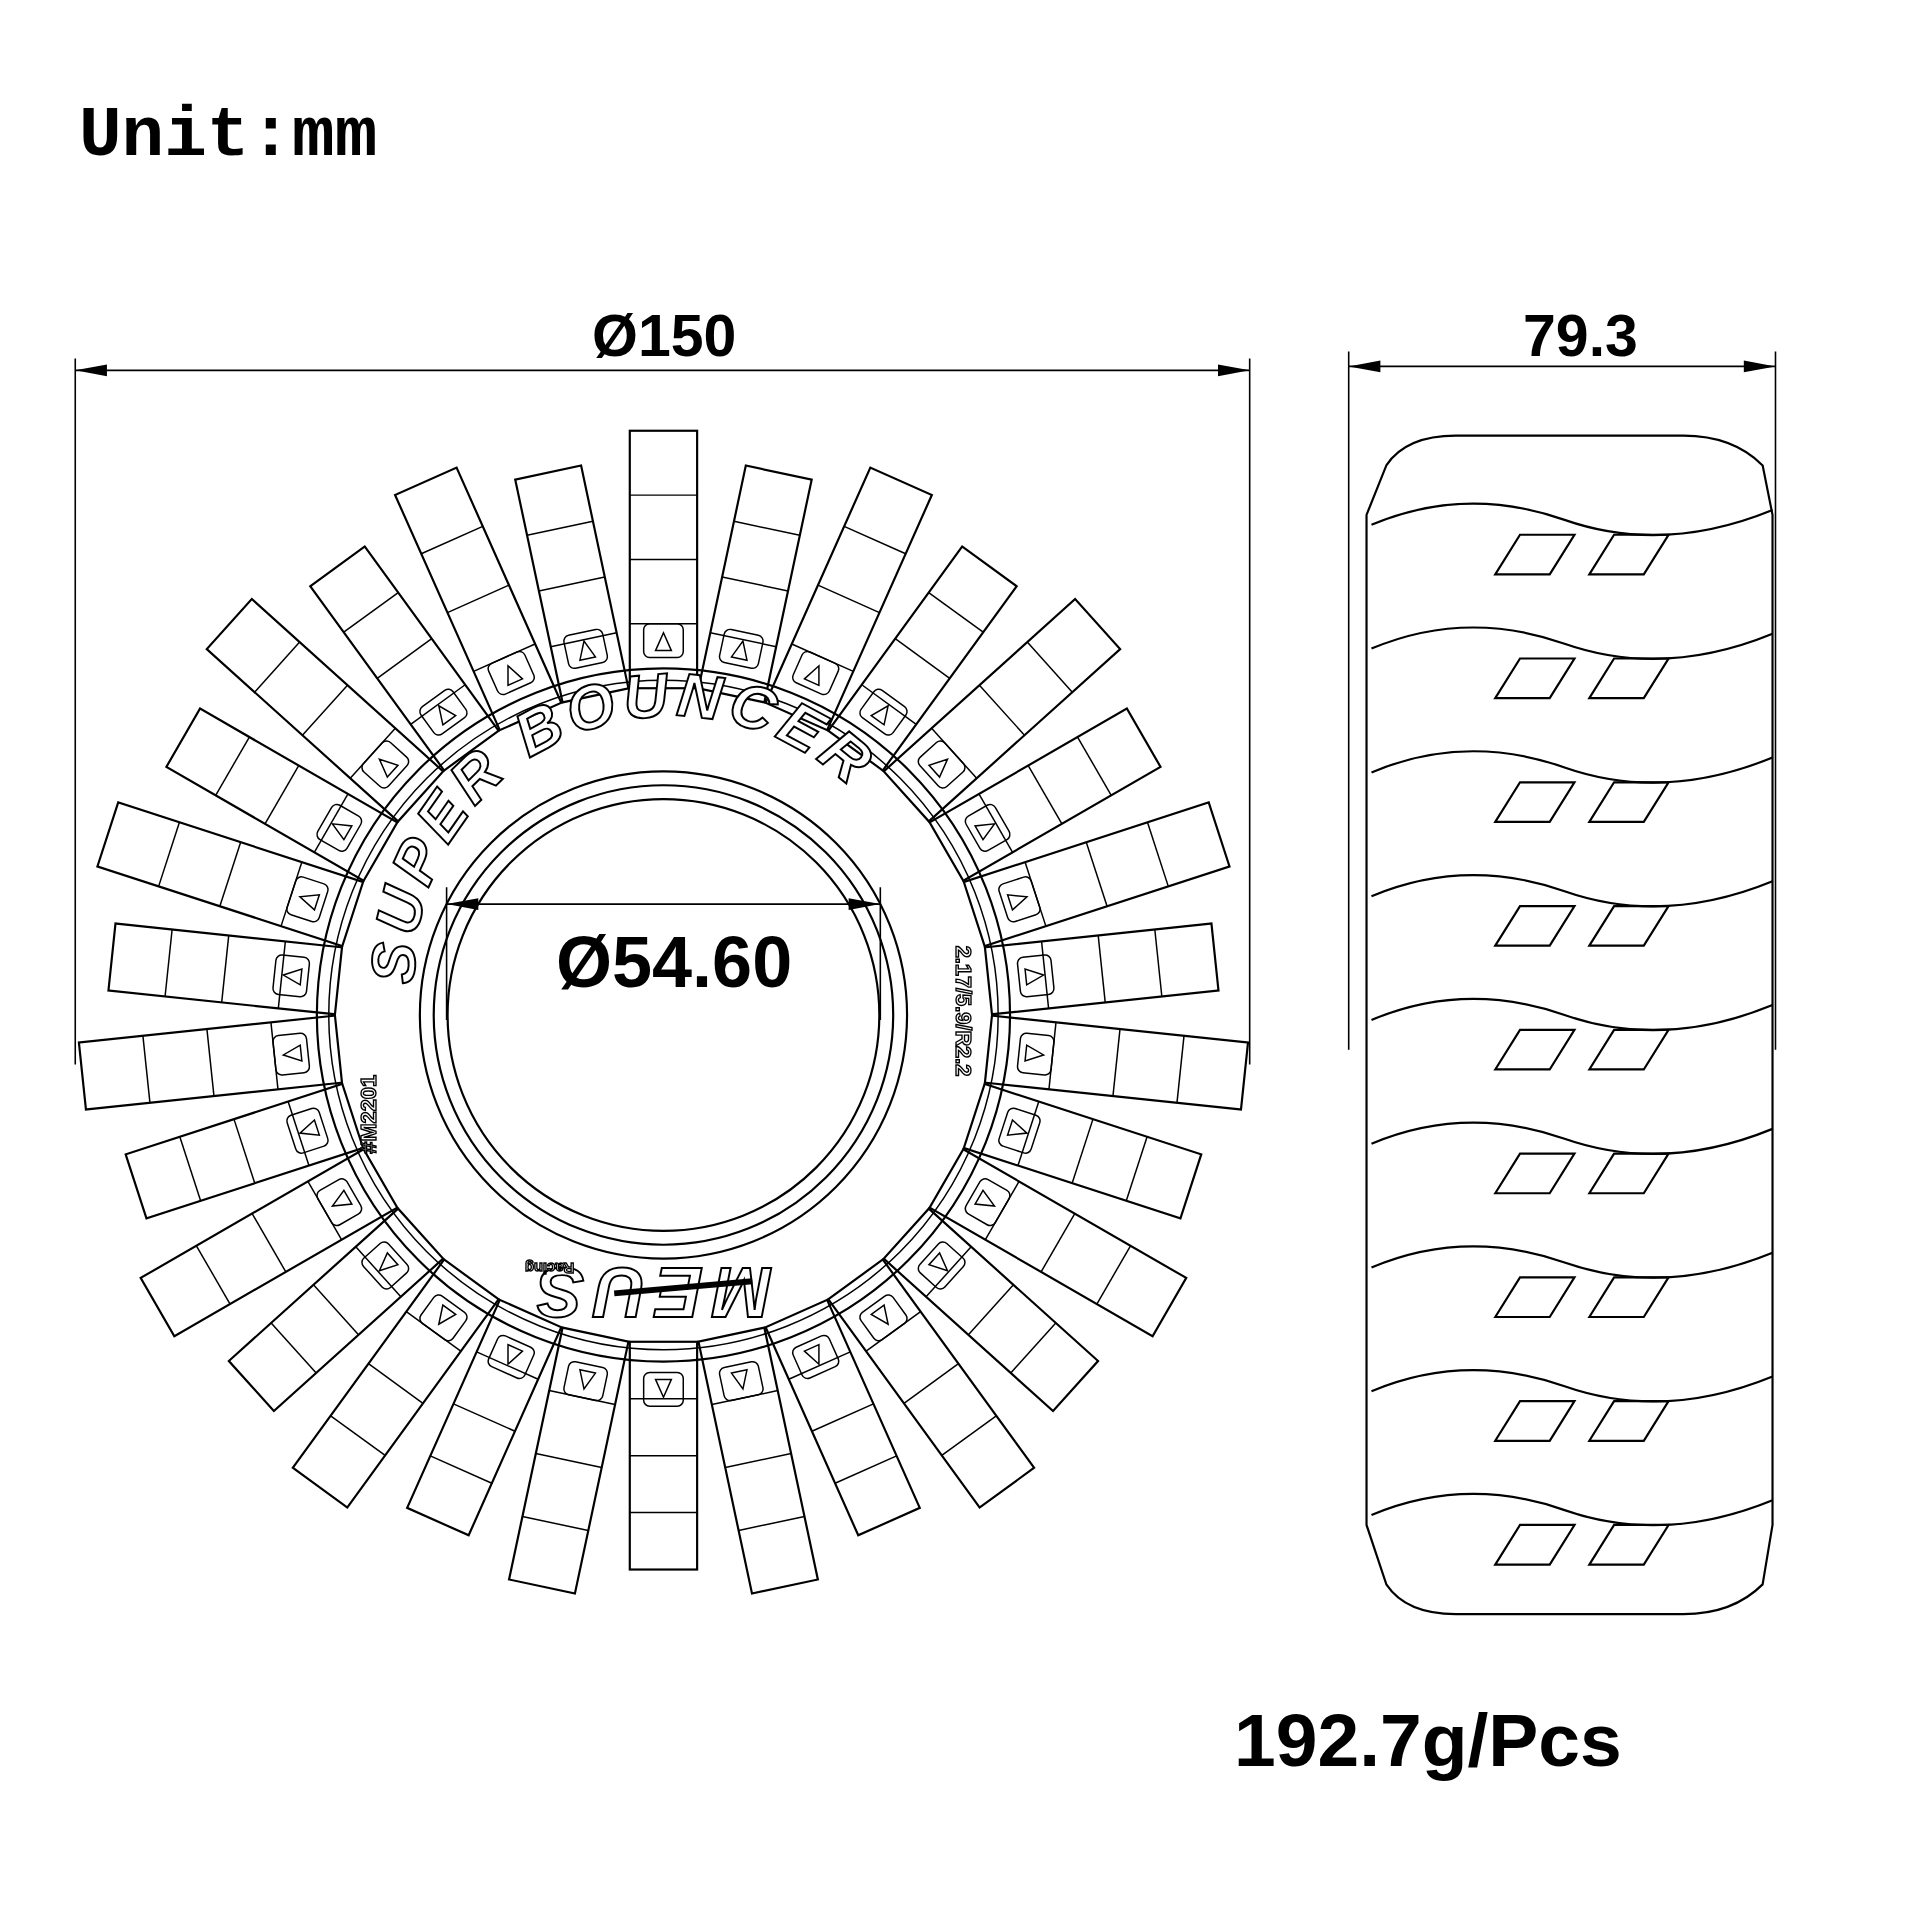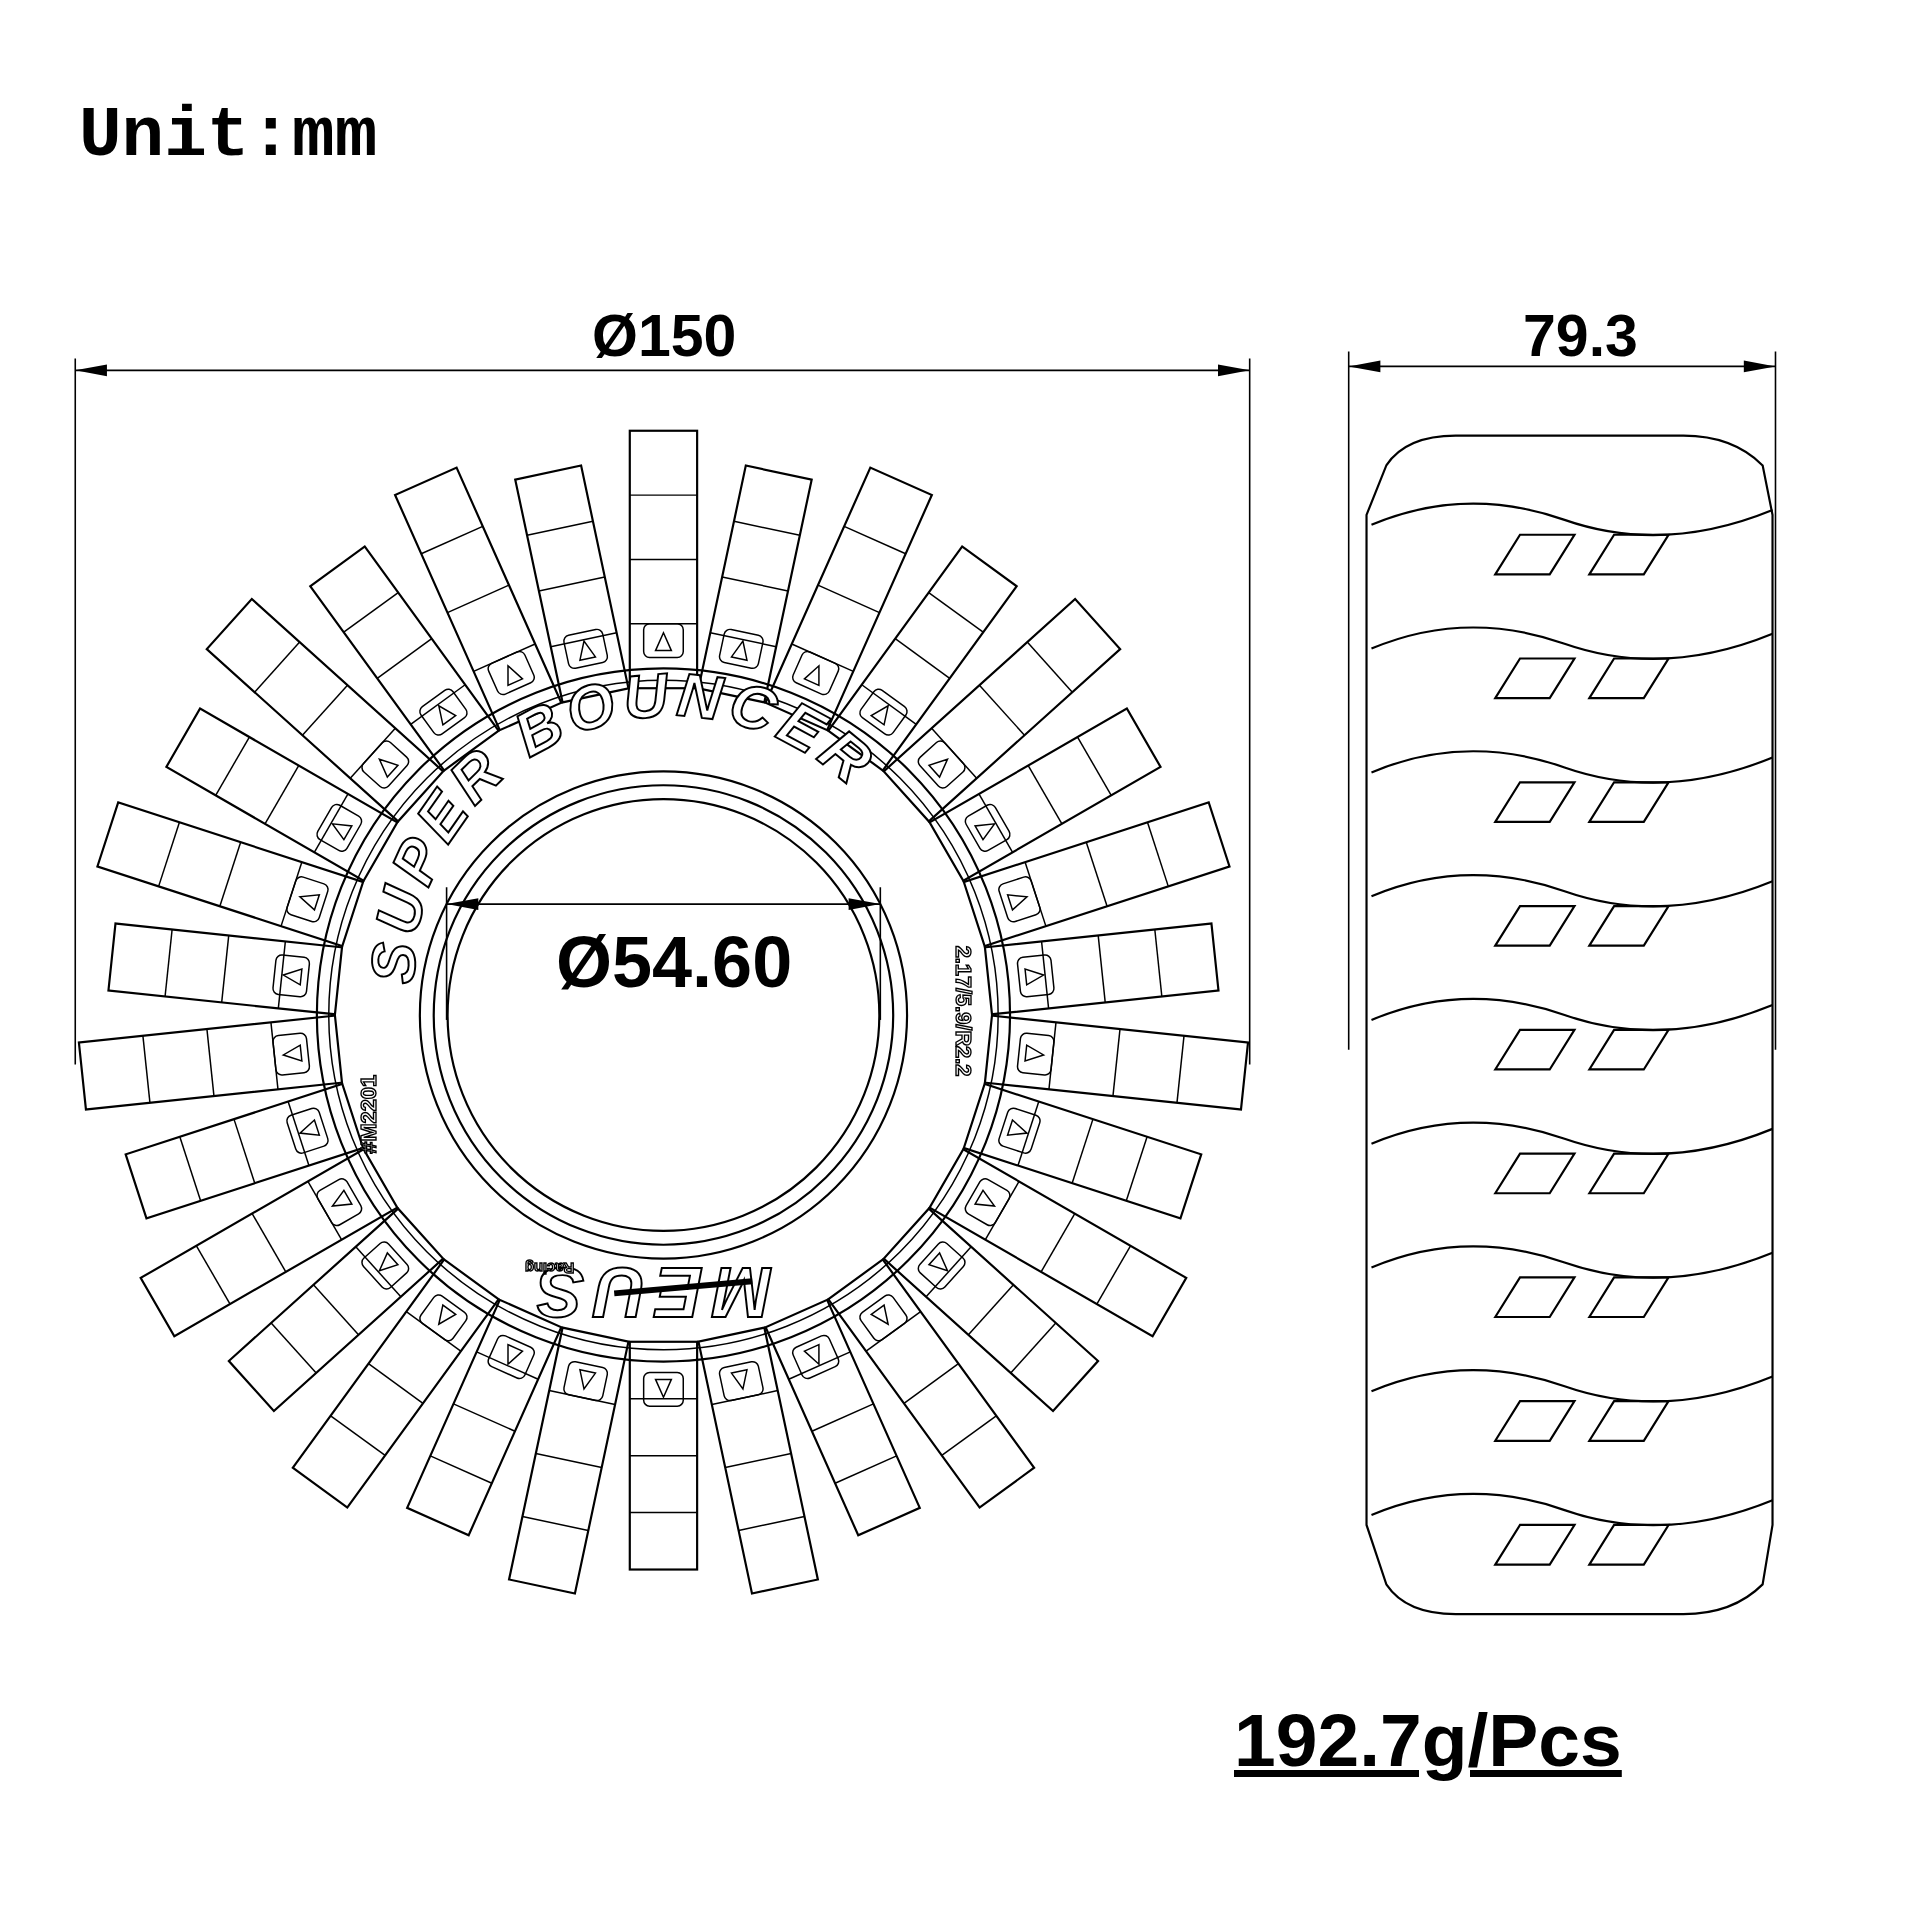--- a/index.html
+++ b/index.html
@@ -3,21 +3,21 @@
 <meta charset="utf-8">
 <style>
   html, body { margin: 0; padding: 0; background: #ffffff; }
   body { width: 1927px; height: 1927px; position: relative; overflow: hidden;
          font-family: "Liberation Sans", sans-serif; color: #000; }
   .txt { position: absolute; font-weight: bold; white-space: nowrap; line-height: 1; }
   #unit-label { left: 79px; top: 101px; font-size: 71px; font-family: Liberation Mono, monospace; }
   #dim-outer-label { left: 556px; top: 307px; font-size: 59px; margin-left: 36px; }
   #dim-width-label { left: 1523px; top: 307px; font-size: 59px; }
   #dim-inner-label { left: 556px; top: 926px; font-size: 72px; }
-  #weight-label { left: 1234px; top: 1703px; font-size: 75px; text-decoration: underline; }
+  #weight-label { left: 1234px; top: 1703px; font-size: 75px; }
   svg#drawing { position: absolute; left: 0; top: 0; }
   .ln { stroke: #000; fill: none; stroke-width: 2.2; }
   .thin { stroke: #000; fill: none; stroke-width: 1.5; }
   .dim { stroke: #000; stroke-width: 1.6; fill: none; }
   .arrow { fill: #000; stroke: none; }
   .lug { fill: #fff; stroke: #000; stroke-width: 2.2; }
   .side-text { font-family: "Liberation Sans", sans-serif; font-weight: bold; font-style: italic;
                fill: #fff; stroke: #000; stroke-width: 2; }
   .small-text { font-family: "Liberation Sans", sans-serif; font-weight: bold;
                 fill: #fff; stroke: #000; stroke-width: 1.4; }

